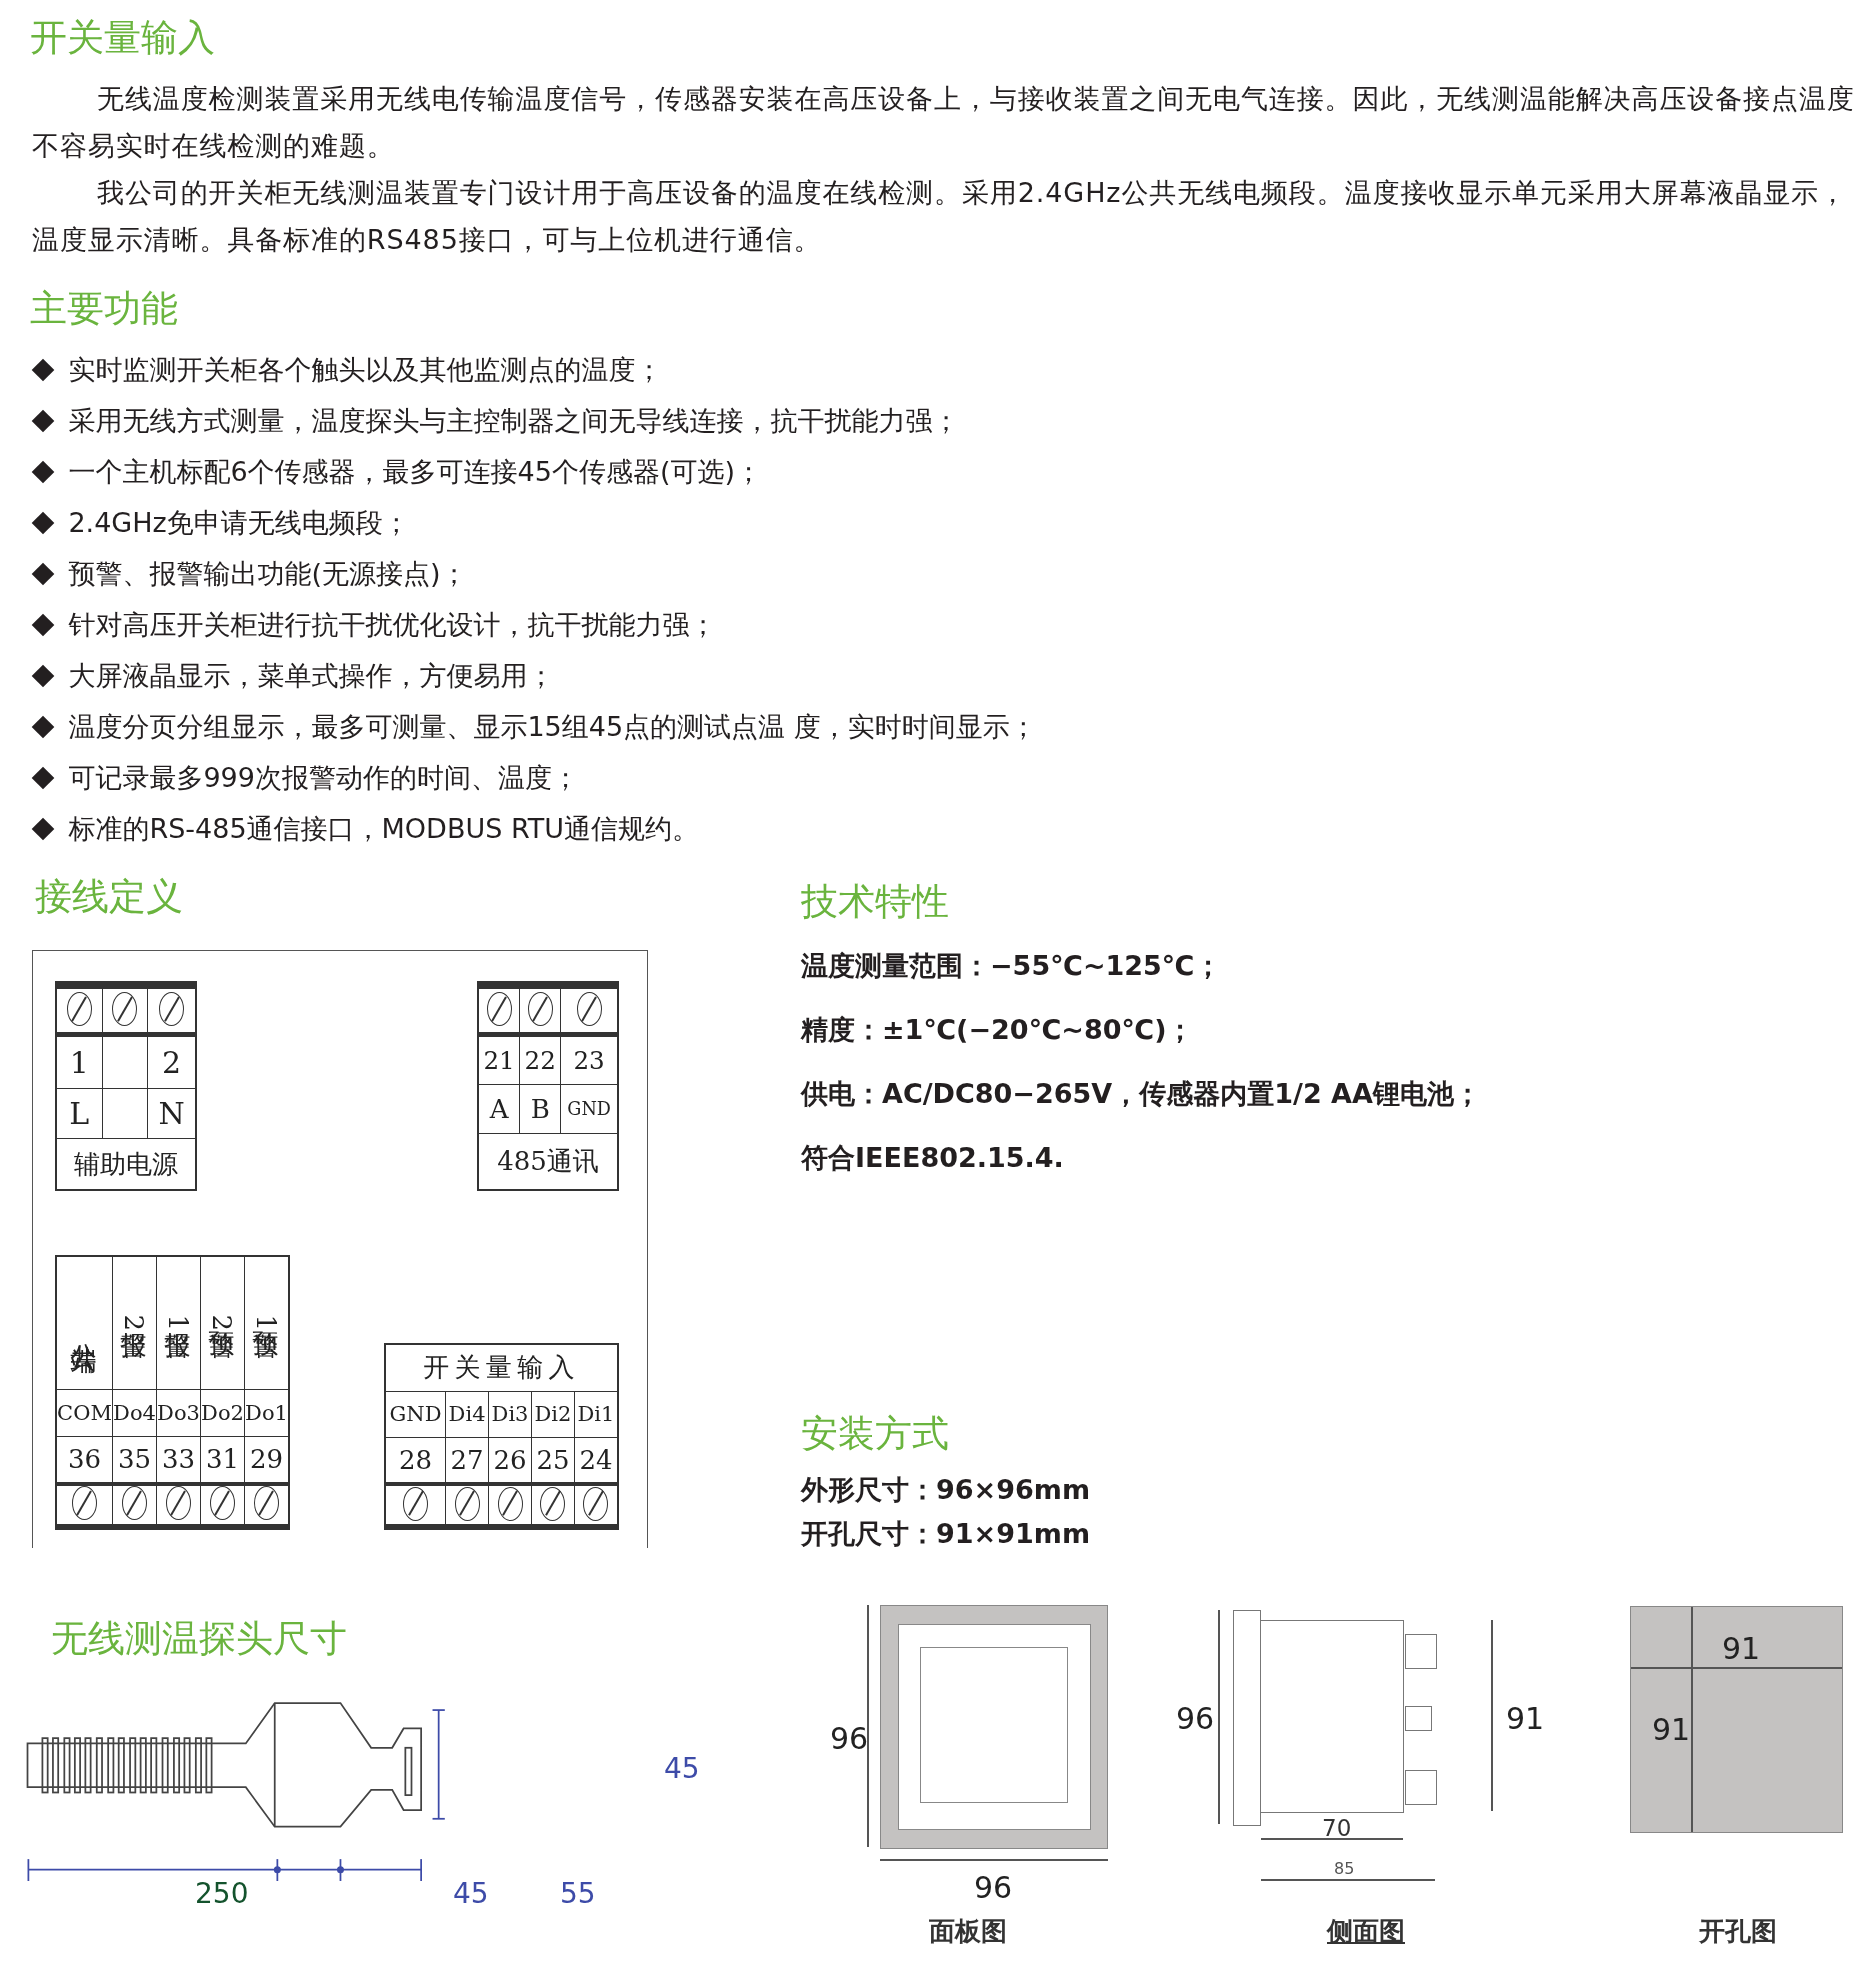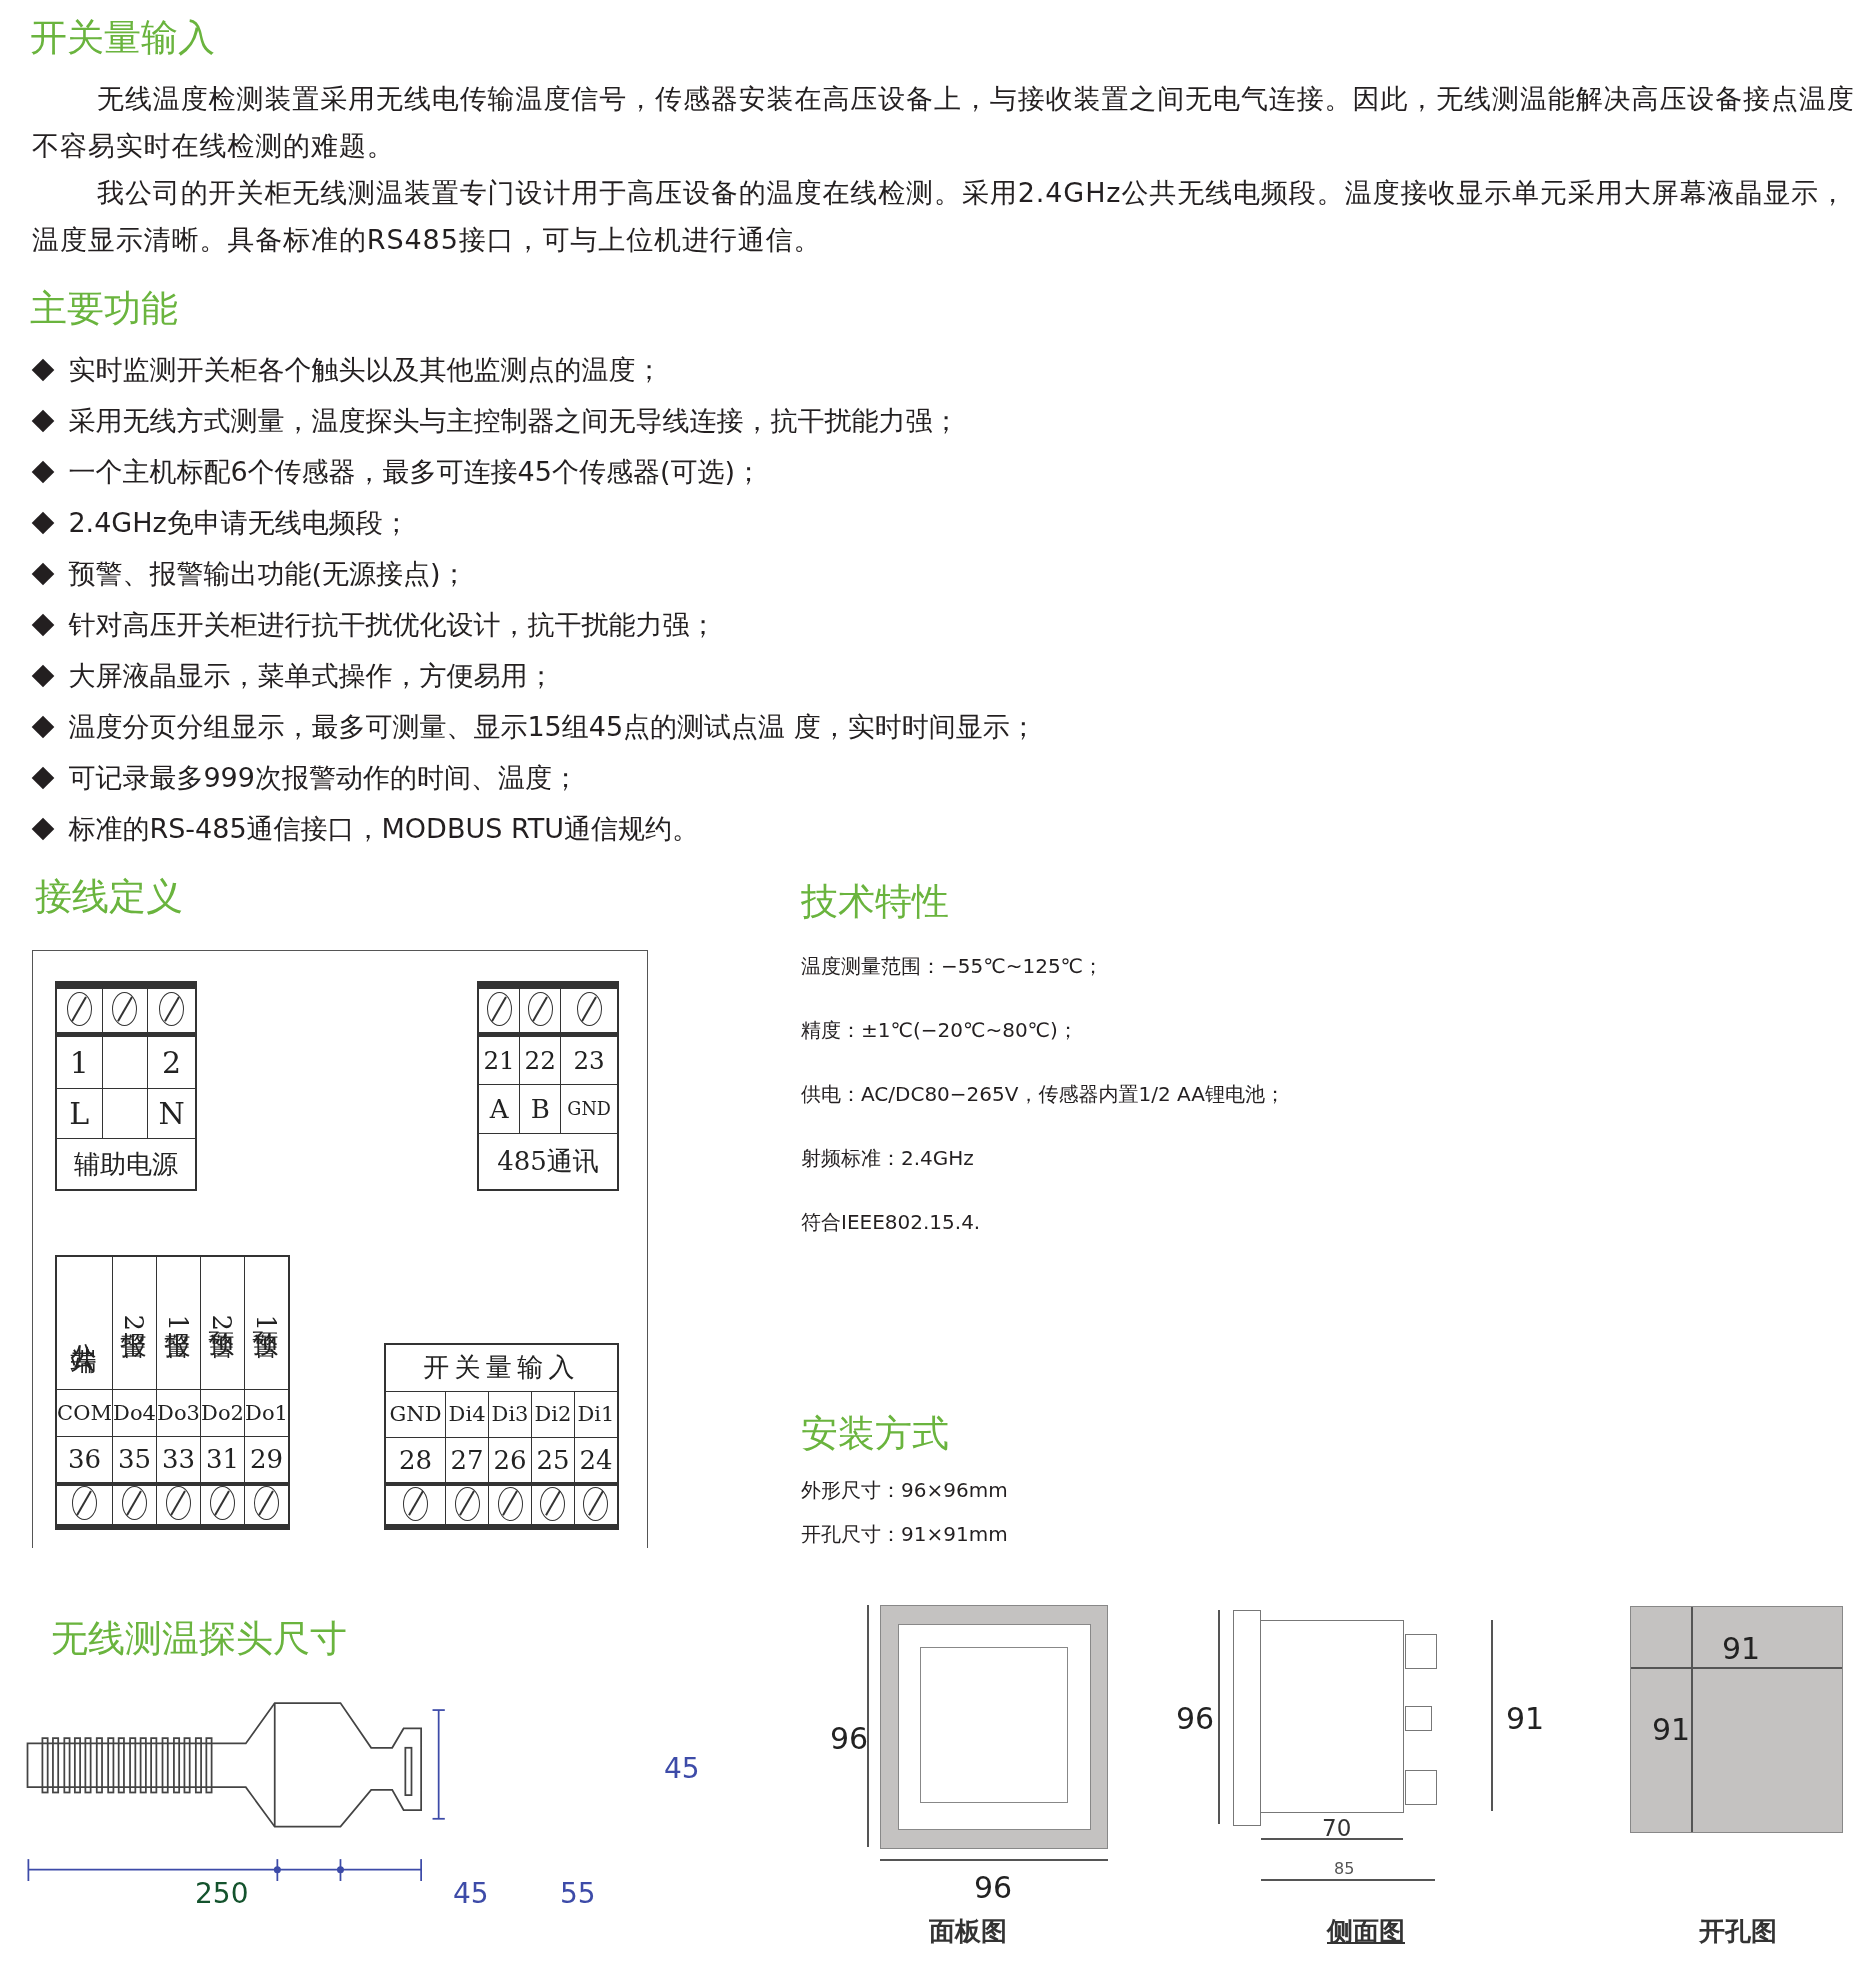--- a/index.html
+++ b/index.html
@@ -6,21 +6,21 @@
   body{width:1875px;height:1984px;position:relative;overflow:hidden;
        font-family:"DejaVu Sans","Liberation Sans",sans-serif;color:#231f20;}
   .abs{position:absolute;}
   .h-green{color:#6ab43e;font-size:37px;font-weight:normal;line-height:1;white-space:nowrap;}
   .para{font-size:27px;line-height:47px;letter-spacing:0.9px;}
   .para p{margin:0;}
   .indent{text-indent:65px;}
   .bullets{font-size:27px;}
   .bullet{height:51px;line-height:51px;white-space:nowrap;display:flex;align-items:center;}
   .diamond{display:inline-block;width:16px;height:16px;background:#231f20;transform:rotate(45deg);margin:0 17.6px 0 8.8px;}
-  .spec{font-size:20px;white-space:nowrap;}
+  .spec{font-size:27px;white-space:nowrap;font-weight:bold;}
   .spec-line{height:64px;line-height:64px;}
   .mount-line{height:44px;line-height:44px;}
   
   .wire-frame{border:1.8px solid #555;border-bottom:none;}
   .tb{position:absolute;border:1.8px solid #333;background:#fff;}
   .tb table{border-collapse:collapse;width:100%;height:100%;}
   .tb td{border:1.8px solid #333;text-align:center;font-family:"DejaVu Serif","Liberation Serif",serif;
          color:#222;padding:0;}
   .screw{display:inline-block;width:23px;height:32px;border:1.8px solid #333;border-radius:50%;position:relative;}
   .screw:after{content:"";position:absolute;left:10.5px;top:1.8px;width:1.8px;height:28px;background:#333;transform:rotate(30deg);}
@@ -198,21 +198,20 @@
     </tr>
   </tbody>
     </table>
 </div>
 
 <div class="abs h-green" style="left:801px;top:883px;">技术特性</div>
 <div class="abs spec" style="left:801px;top:934px;">
   <div class="spec-line">温度测量范围：−55℃~125℃；</div>
   <div class="spec-line">精度：±1℃(−20℃~80℃)；</div>
   <div class="spec-line">供电：AC/DC80−265V，传感器内置1/2 AA锂电池；</div>
-  <div class="spec-line">射频标准：2.4GHz</div>
   <div class="spec-line">符合IEEE802.15.4.</div>
 </div>
 
 <div class="abs h-green" style="left:801px;top:1415px;">安装方式</div>
 <div class="abs spec" style="left:801px;top:1468px;">
   <div class="mount-line">外形尺寸：96×96mm</div>
   <div class="mount-line">开孔尺寸：91×91mm</div>
 </div>
 
 <div class="abs h-green" style="left:51px;top:1620px;">无线测温探头尺寸</div>

